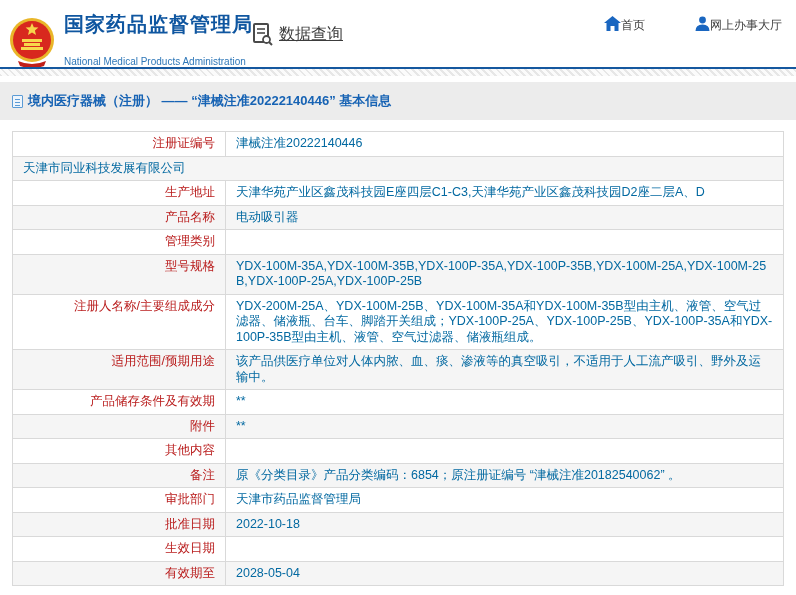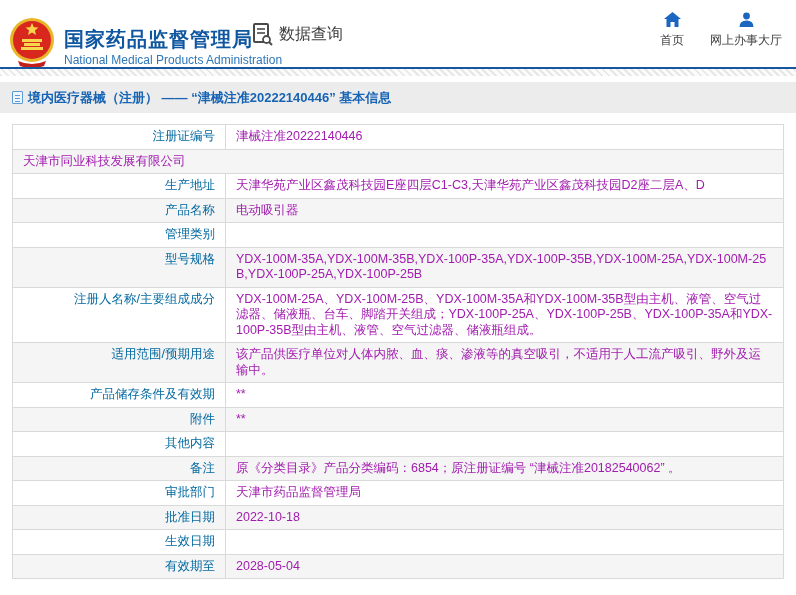--- a/index.html
+++ b/index.html
@@ -4,45 +4,45 @@
 <style>
   * { margin:0; padding:0; box-sizing:border-box; }
   html,body { width:796px; background:#fff; font-family:"Liberation Sans","DejaVu Sans",sans-serif; }
   body { height:595px; overflow:hidden; color:#4a4a4a; }
 
   
   .header { height:67px; display:flex; align-items:flex-end; position:relative; background:#fff; padding-left:8px; }
   .emblem { width:48px; height:50px; flex:0 0 auto; }
   .title-block { margin-left:8px; }
   .title-cn { font-size:20px; font-weight:bold; color:#0f56a0; letter-spacing:1px; line-height:24px; }
-  .title-en { font-size:12px; color:#2e77b8; margin-top:2px; }
+  .title-en { font-size:10px; color:#2e77b8; margin-top:20px; }
   .data-query { position:absolute; left:252px; top:22px; display:flex; align-items:center; cursor:pointer; }
-  .data-query-label { font-size:16px; color:#3c3c3c; margin-left:5px; }
+  .data-query-label { font-size:16px; color:#3c3c3c; margin-left:5px;text-decoration:underline; }
   .nav { position:absolute; right:14px; top:12px; display:flex; gap:26px; }
-  .nav-item { display:flex; flex-direction:column; align-items:center; cursor:pointer; }
+  .nav-item { display:flex; flex-direction:row; align-items:center; cursor:pointer;margin-left:24px; }
   .nav-item .nav-label { font-size:12px; color:#404040; margin-top:5px; white-space:nowrap; }
 
   .blue-line { height:2px; background:#15589f; }
   .hatch-band { height:7px; background:repeating-linear-gradient(45deg,#e7e7e7 0 2px,#fbfbfb 2px 5px); }
   .gap-white { height:6px; background:#fff; }
 
   
-  .breadcrumb-bar { height:31px; background:#ececec; display:flex; align-items:center; padding-left:12px; }
+  .breadcrumb-bar { height:38px; background:#ececec; display:flex; align-items:center; padding-left:12px; }
   .doc-icon { width:11px; height:13px; border:1px solid #5b9bd5; border-radius:1px; position:relative; background:#eef5fc; margin-right:5px; flex:0 0 auto; }
   .doc-icon::before { content:''; position:absolute; left:2px; top:3px; width:5px; height:1px; background:#5b9bd5; box-shadow:0 3px 0 #5b9bd5, 0 6px 0 #5b9bd5; }
   .breadcrumb-text { font-size:13px; font-weight:bold; color:#1763b4; white-space:nowrap; }
 
   
   .content { padding:11px 12px 0 12px; }
   .info-table { border:1px solid #d9d9d9; border-bottom:none; }
   .row { display:flex; border-bottom:1px solid #d9d9d9; background:#fff; }
   .row:nth-child(even) { background:#f5f5f5; }
   .cell { padding:4px 10px; font-size:12.5px; line-height:15.5px; min-height:23px; }
-  .cell.label { width:213px; flex:0 0 213px; text-align:right; color:#0369a1; border-right:1px solid #d9d9d9; }
-  .cell.value { flex:1; color:#a21caf; word-break:break-all; }
+  .cell.label { width:213px; flex:0 0 213px; text-align:right; color:#b91c1c; border-right:1px solid #d9d9d9; }
+  .cell.value { flex:1; color:#0369a1; word-break:break-all; }
 </style>
 </head>
 <body>
 
 <div class="header">
   <svg class="emblem" viewBox="0 0 48 50" aria-hidden="true">
     <circle cx="24" cy="23" r="22" fill="#e9b629"></circle>
     <circle cx="24" cy="23" r="19" fill="#d8281e"></circle>
     <path d="M24 6 l1.8 4.2 4.6.3 -3.5 3 1.1 4.5 -4-2.5 -4 2.5 1.1-4.5 -3.5-3 4.6-.3z" fill="#f7d64b"></path>
     <rect x="14" y="22" width="20" height="3" fill="#f7d64b"></rect>
@@ -111,21 +111,21 @@
       </div>
       <div class="row">
         <div class="cell label">管理类别</div>
       </div>
       <div class="row">
         <div class="cell label">型号规格</div>
         <div class="cell value">YDX-100M-35A,YDX-100M-35B,YDX-100P-35A,YDX-100P-35B,YDX-100M-25A,YDX-100M-25B,YDX-100P-25A,YDX-100P-25B</div>
       </div>
       <div class="row">
         <div class="cell label">注册人名称/主要组成成分</div>
-        <div class="cell value">YDX-100M-25A、YDX-100M-25B、YDX-100M-35A和YDX-100M-35B型由主机、液管、空气过滤器、储液瓶、台车、脚踏开关组成；YDX-100P-25A、YDX-100P-25B、YDX-100P-35A和YDX-100P-35B型由主机、液管、空气过滤器、储液瓶组成。</div>
+        <div class="cell value">YDX-200M-25A、YDX-100M-25B、YDX-100M-35A和YDX-100M-35B型由主机、液管、空气过滤器、储液瓶、台车、脚踏开关组成；YDX-100P-25A、YDX-100P-25B、YDX-100P-35A和YDX-100P-35B型由主机、液管、空气过滤器、储液瓶组成。</div>
       </div>
       <div class="row">
         <div class="cell label">适用范围/预期用途</div>
         <div class="cell value">该产品供医疗单位对人体内脓、血、痰、渗液等的真空吸引，不适用于人工流产吸引、野外及运输中。</div>
       </div>
       <div class="row">
         <div class="cell label">产品储存条件及有效期</div>
         <div class="cell value">**</div>
       </div>
       <div class="row">

